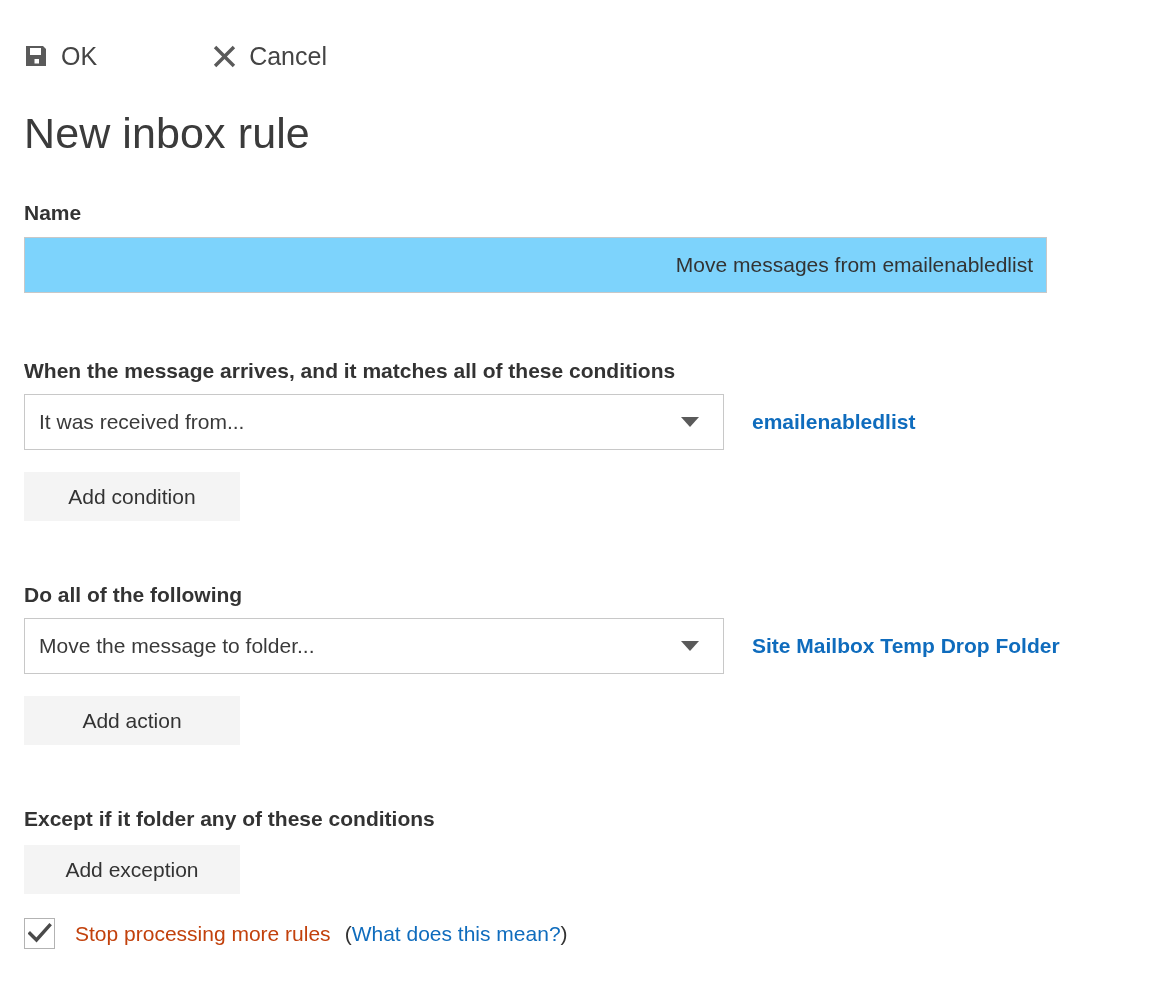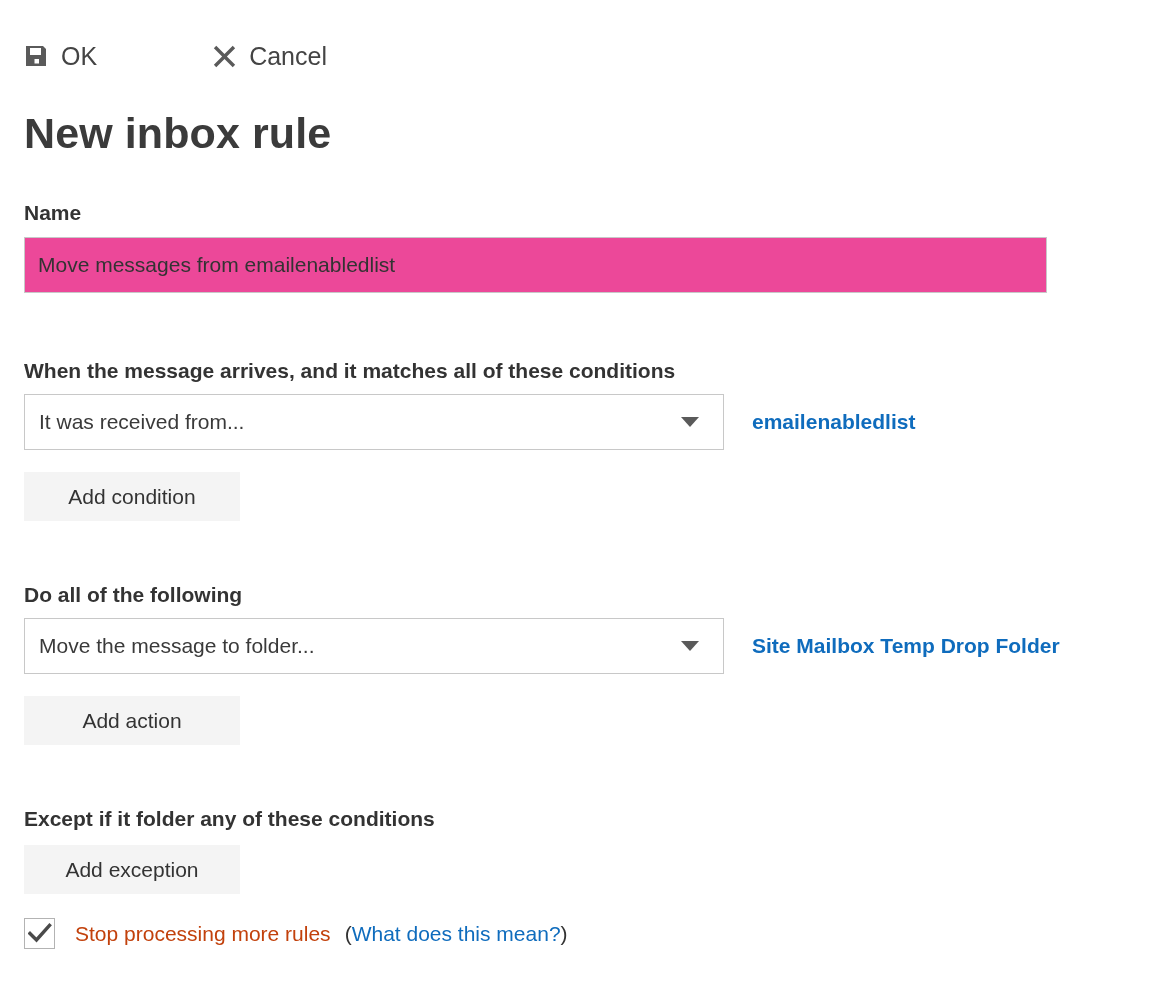--- a/index.html
+++ b/index.html
@@ -56,21 +56,21 @@
   .icon-save { width: 24px; height: 24px; display:block; }
   .icon-cancel { width: 23px; height: 23px; display:block; }
 
   
   .page-title {
     position: absolute;
     left: 24px;
     top: 110px;
     font-size: 43px;
     line-height: 1.1;
-    font-weight: 700;
+    font-weight: 400;
     color: #3b3b3b;
     letter-spacing: 0.1px;
     white-space: nowrap;
   }
 
   
   .field-label {
     font-size: 21px;
     line-height: 1.2;
     color: #333333;
@@ -79,27 +79,28 @@
   }
 
   
   .name-block { position: absolute; left: 24px; top: 200px; }
   .name-label { margin-bottom: 12px; }
   .text-input {
     box-sizing: border-box;
     width: 1023px;
     height: 56px;
     border: 1px solid #c8c8c8;
-    background: #ec4899;
+    background: #7dd3fc;
     font-family: inherit;
     font-size: 21px;
     color: #333333;
     padding: 0 13px;
     outline: none;
     border-radius: 0;
+    text-align: right;
   }
   .text-input::placeholder { color: #9a9a9a; }
 
   
   .section { position: absolute; left: 24px; }
   .section-label { margin-bottom: 11px; }
 
   .row {
     display: flex;
     align-items: center;

